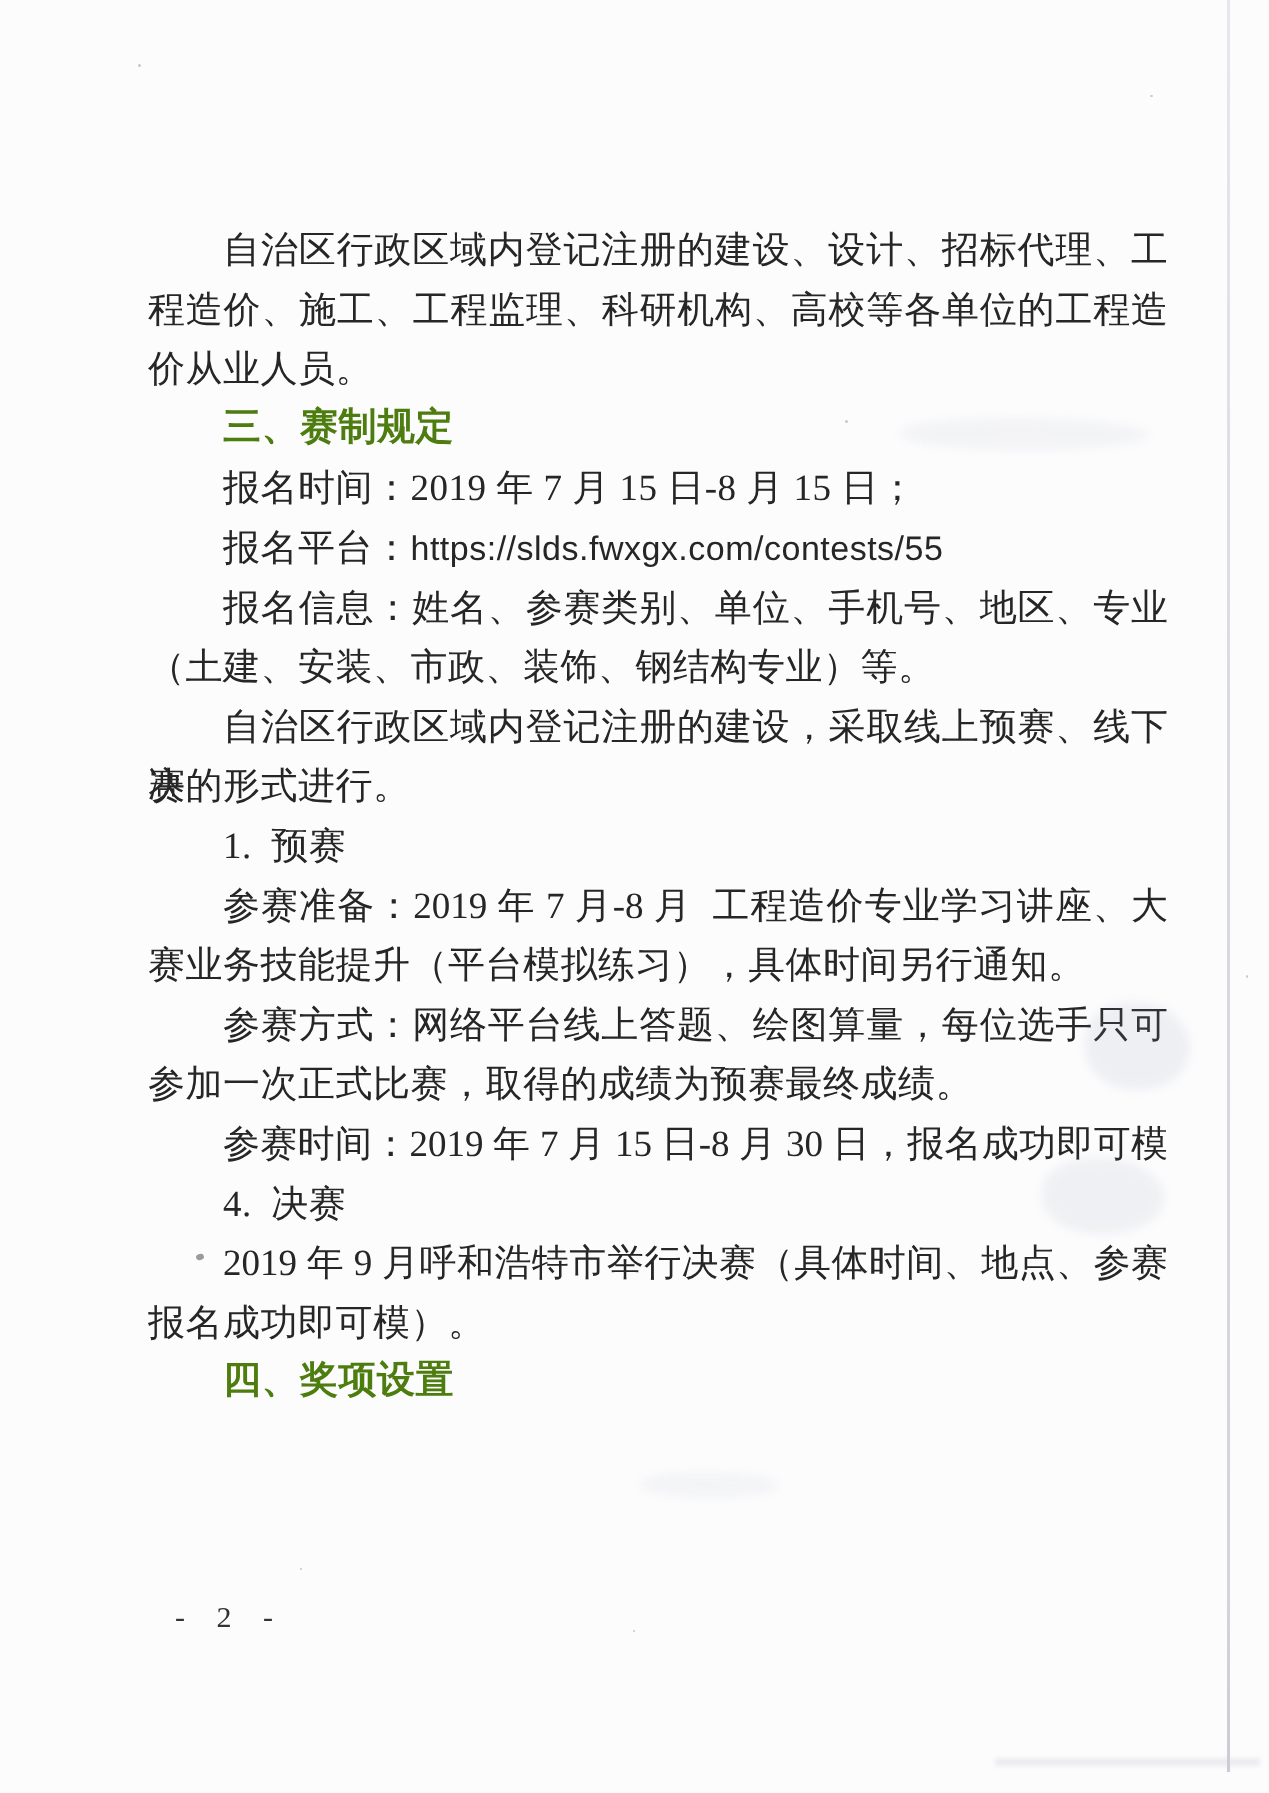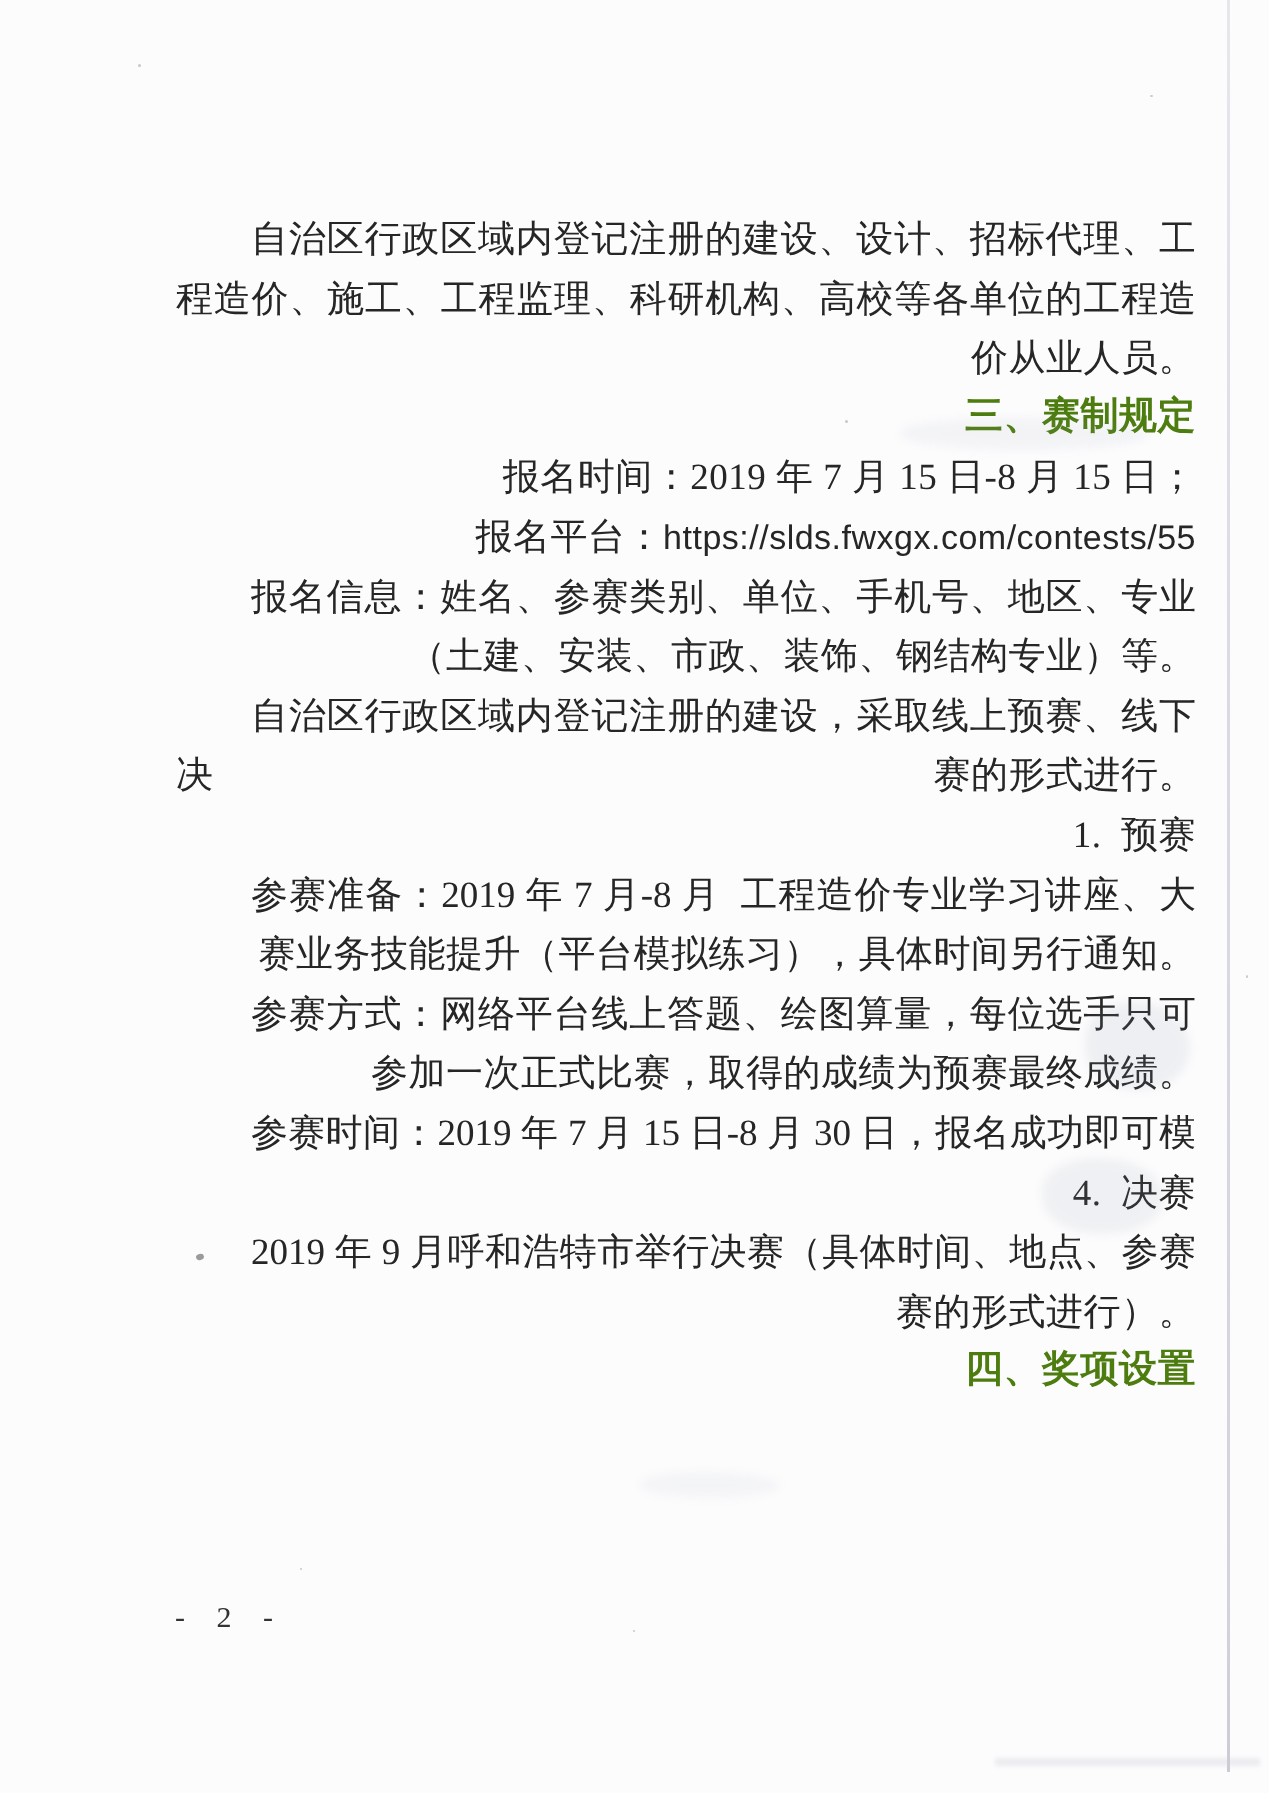--- a/index.html
+++ b/index.html
@@ -8,32 +8,30 @@
     background: #ffffff;
     font-family: "Liberation Serif", "DejaVu Serif", serif;
     position: relative; overflow: hidden;
   }
   .page {
     position: absolute; left: 0; top: 0;
     width: 1269px; height: 1793px;
     background: #fcfcfd;
   }
   .content {
-    position: absolute; left: 148px; top: 210px; width: 1020px;
+    position: absolute; left: 148px; top: 221px; width: 1020px;
     color: #262626;
-    margin-left: 28px;
   }
   .ln {
     font-size: 37px;
     line-height: 59.6px;
     height: 59.6px;
     white-space: pre-wrap;
     letter-spacing: 0.5px;
     text-rendering: geometricPrecision;
-    text-align: right;
   }
   .indent { text-indent: 75px; }
   .justify {
     text-align: justify;
     text-align-last: justify;
     text-justify: inter-character;
     letter-spacing: 0;
   }
   .heading {
     font-family: Liberation Mono, monospace;
@@ -100,21 +98,21 @@
     <div class="ln indent justify">自治区行政区域内登记注册的建设，采取线上预赛、线下决</div>
     <div class="ln">赛的形式进行。</div>
     <div class="ln indent">1.  预赛</div>
     <div class="ln indent justify">参赛准备：2019 年 7 月-8 月  工程造价专业学习讲座、大</div>
     <div class="ln">赛业务技能提升（平台模拟练习），具体时间另行通知。</div>
     <div class="ln indent justify">参赛方式：网络平台线上答题、绘图算量，每位选手只可</div>
     <div class="ln">参加一次正式比赛，取得的成绩为预赛最终成绩。</div>
     <div class="ln indent justify">参赛时间：2019 年 7 月 15 日-8 月 30 日，报名成功即可模</div>
     <div class="ln indent">4.  决赛</div>
     <div class="ln indent justify">2019 年 9 月呼和浩特市举行决赛（具体时间、地点、参赛</div>
-    <div class="ln">赛的形式进行）。</div>
+    <div class="ln">报名成功即可模）。</div>
     <div class="ln indent heading">四、奖项设置</div>
   </div>
 
   <div class="page-number">- 2 -</div>
 
   <div class="scan-edge-line"></div>
   <div class="scan-edge-bottom"></div>
   <div class="smudge s1"></div>
   <div class="smudge s2"></div>
   <div class="smudge s3"></div>

